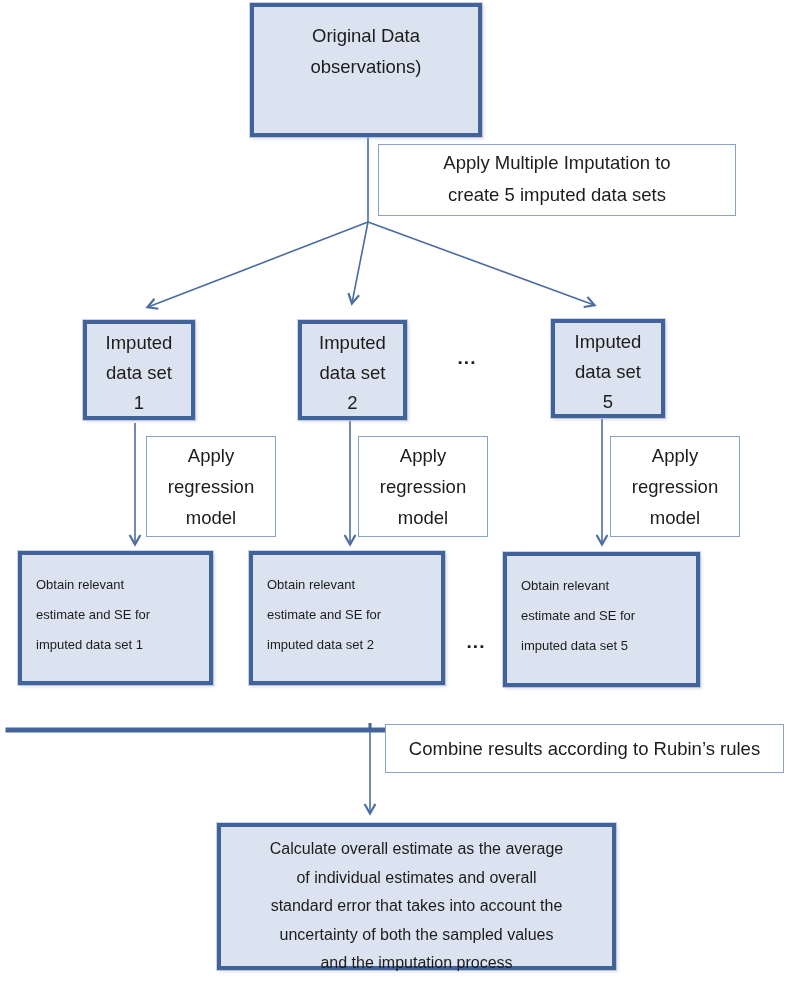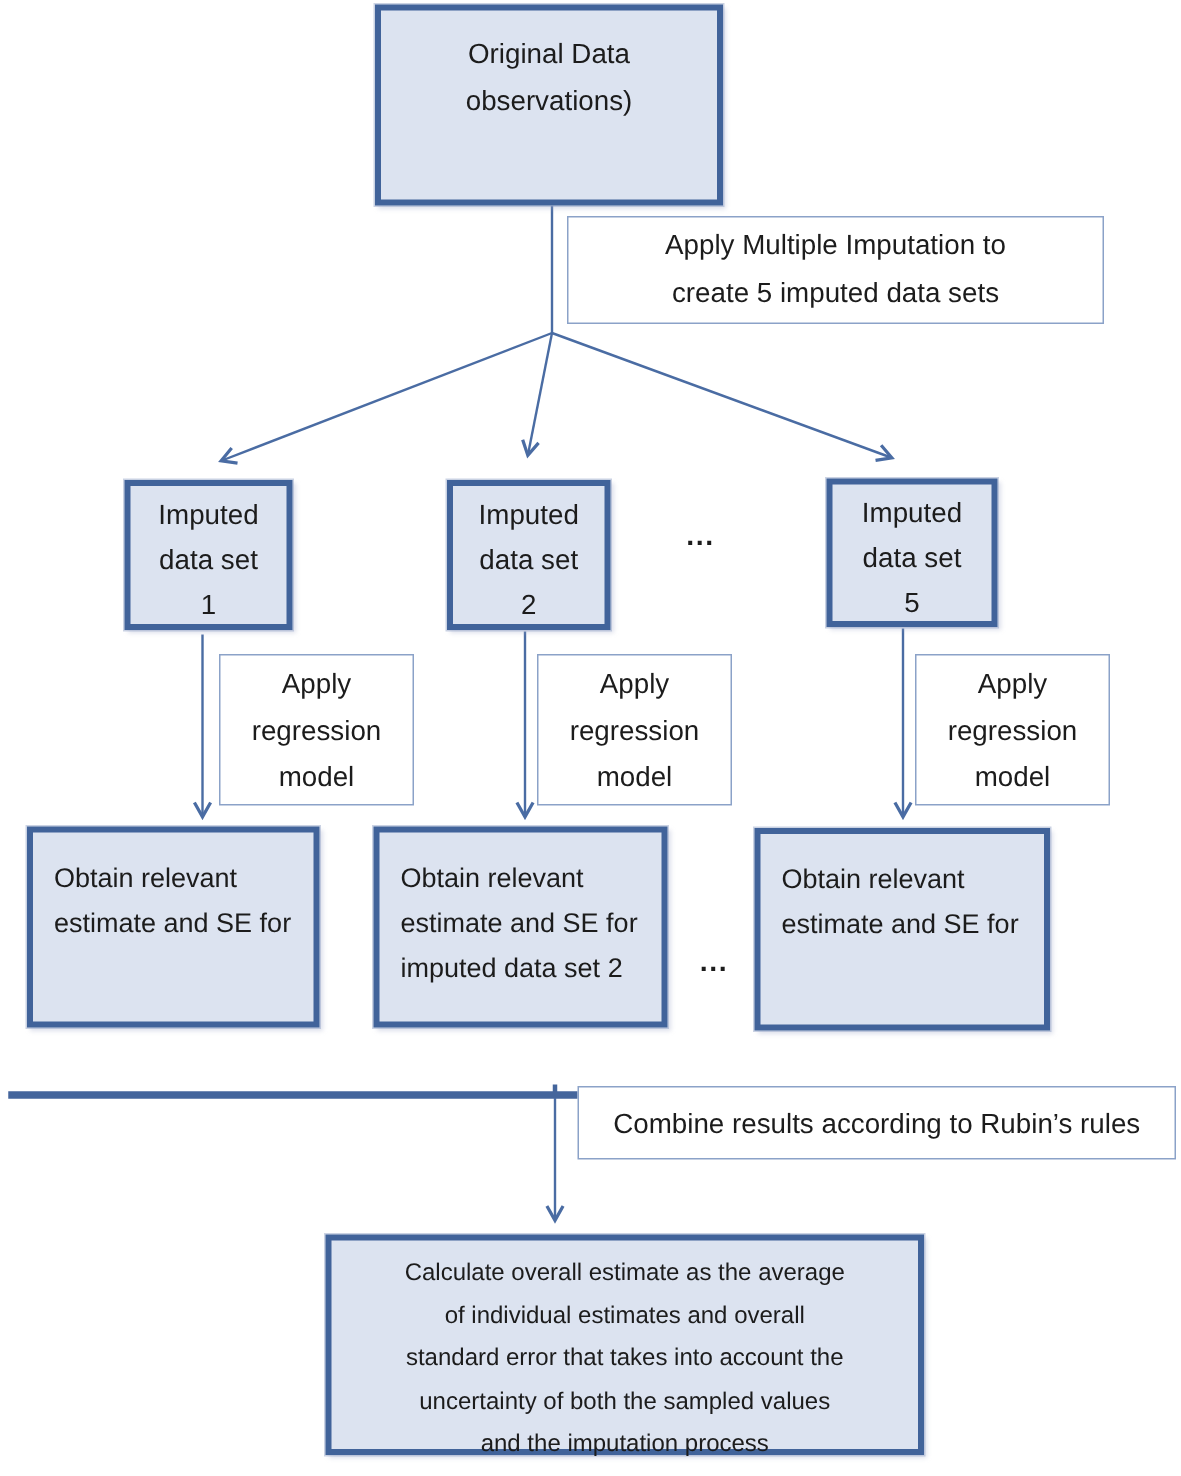--- a/index.html
+++ b/index.html
@@ -34,21 +34,21 @@
   .original{left:250px;top:3px;width:232px;height:134px;padding-top:13px;font-size:18.5px;line-height:31px;}
   .mi-label{left:378px;top:144px;width:358px;height:72px;padding-top:2px;font-size:18.5px;line-height:32px;}
   .imp{width:112px;height:100px;padding-top:4px;font-size:18.5px;line-height:30px;}
   .imp1{left:83px;top:320px;}
   .imp2{left:298px;top:320px;width:109px;}
   .imp5{left:551px;top:319px;width:114px;height:99px;}
   .reg{width:130px;height:101px;padding-top:3px;font-size:18.5px;line-height:31px;}
   .reg1{left:146px;top:436px;}
   .reg2{left:358px;top:436px;}
   .reg3{left:610px;top:436px;}
-  .obt{width:195px;height:134px;text-align:left;padding:15px 8px 0 14px;font-size:18px;line-height:30px;}
+  .obt{width:195px;height:134px;text-align:left;padding:15px 8px 0 14px;font-size:13px;line-height:30px;}
   .obt1{left:18px;top:551px;}
   .obt2{left:249px;top:551px;width:196px;}
   .obt5{left:503px;top:552px;width:197px;height:135px;}
   .ellipsis{
     position:absolute;z-index:1;width:40px;text-align:center;
     font-size:19px;font-weight:700;letter-spacing:1px;color:#1c1c1c;
   }
   .ell-top{left:447px;top:347px;}
   .ell-bottom{left:456px;top:631px;}
   .combine{left:385px;top:724px;width:399px;height:49px;display:flex;align-items:center;justify-content:center;font-size:18.5px;}
@@ -121,30 +121,32 @@
   </div>
   <div class="node labelbox reg reg3 center-lines">
     <div class="ln">Apply</div>
     <div class="ln">regression</div>
     <div class="ln">model</div>
   </div>
 
   <div class="node filled obt obt1">
     <div class="ln">Obtain relevant</div>
     <div class="ln">estimate and SE for</div>
+    <div class="ln">imputed data set 1</div>
   </div>
   <div class="node filled obt obt2">
     <div class="ln">Obtain relevant</div>
     <div class="ln">estimate and SE for</div>
     <div class="ln">imputed data set 2</div>
   </div>
   <div class="ellipsis ell-bottom">...</div>
   <div class="node filled obt obt5">
     <div class="ln">Obtain relevant</div>
     <div class="ln">estimate and SE for</div>
+    <div class="ln">imputed data set 5</div>
   </div>
 
   <div class="node labelbox combine">
     <span class="ln">Combine results according to Rubin’s rules</span>
   </div>
 
   <div class="node filled final center-lines">
     <div class="ln">Calculate overall estimate as the average</div>
     <div class="ln">of individual estimates and overall</div>
     <div class="ln">standard error that takes into account the</div>

